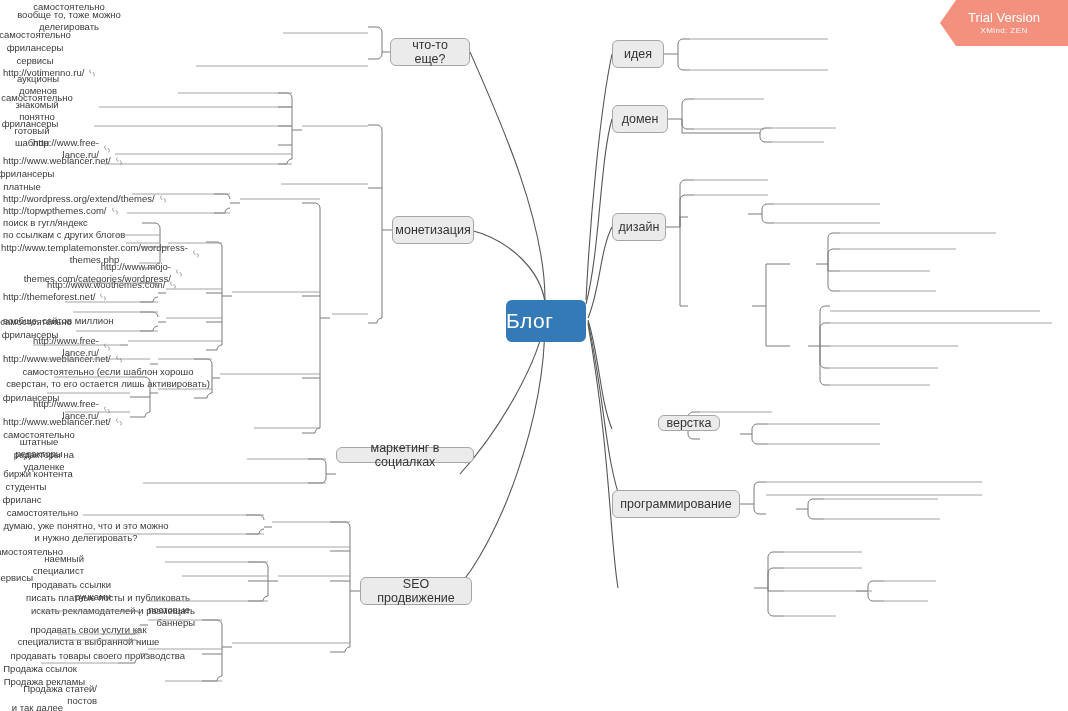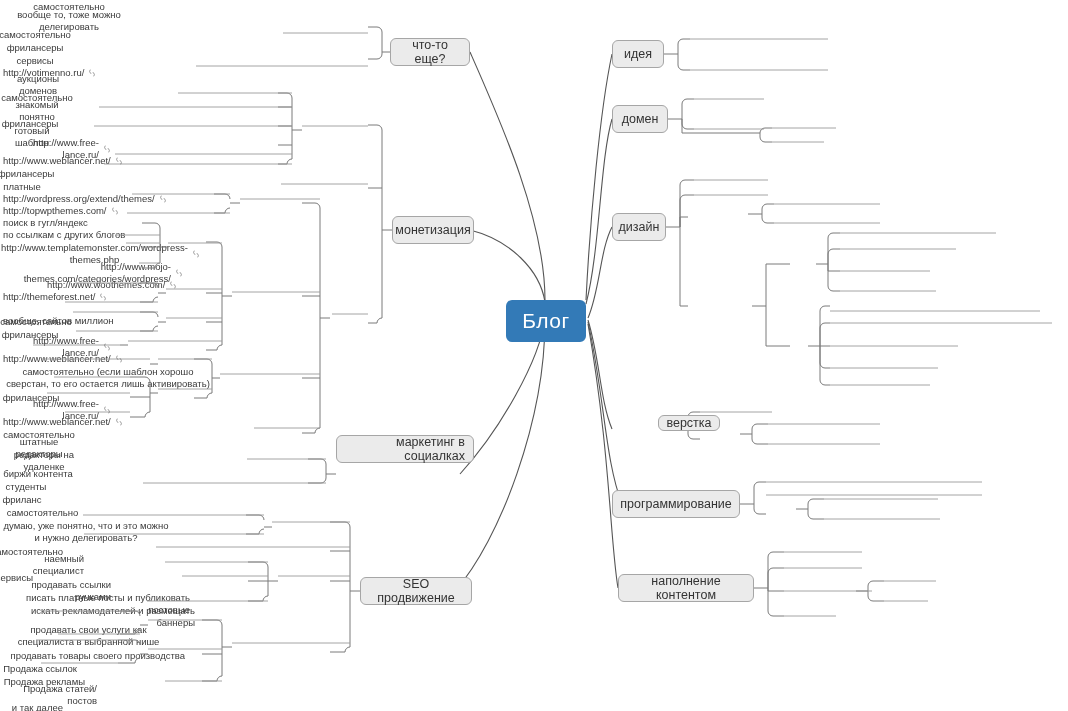--- a/index.html
+++ b/index.html
@@ -8,21 +8,21 @@
     font-family:"Liberation Sans","DejaVu Sans",sans-serif;
     color:#3c3c3c;
   }
   #canvas{position:absolute;inset:0;width:1068px;height:711px;}
   svg.links{position:absolute;left:0;top:0;width:1068px;height:711px;pointer-events:none;}
 
   
   .node{position:absolute;box-sizing:border-box;}
   .central{
     background:#337ab7;color:#ffffff;border-radius:6px;
-    font-size:21px;display:flex;align-items:center;justify-content:center;
+    font-size:21px;display:flex;align-items:center;justify-content:flex-start;
     letter-spacing:.5px;
   }
   .main{
     background:#ebebeb;border:1px solid #a6a6a6;border-radius:6px;color:#333333;
     font-size:12.5px;display:flex;align-items:center;justify-content:center;
     text-align:center;padding:0 8px;
   }
   .sub{
     font-size:9.5px;color:#3a3a3a;line-height:1.25;
     display:flex;align-items:center;padding:1px 3px;box-sizing:border-box;
@@ -511,23 +511,20 @@
   <div class="sub left" style="left:824px;top:509px;width:118px;height:12px;">
     <span class="txt">http://www.weblancer.net/</span>
     <span class="linkico">
         <svg viewBox="0 0 12 12">
           <path d="M4,2 a3,3 0 0 0 0,4 l1,1" fill="none" stroke="#555" stroke-width="1.1"></path>
           <path d="M8,10 a3,3 0 0 0 0,-4 l-1,-1" fill="none" stroke="#555" stroke-width="1.1"></path>
         </svg>
       </span>
   </div>
 
-  <div class="node main" style="left:618px;top:574px;width:136px;height:28px;">
-    <span>наполнение контентом</span>
-  </div>
   <div class="sub ctr" style="left:784px;top:539px;width:78px;height:13px;">
     <span class="txt">самостоятельно</span>
   </div>
   <div class="sub ctr" style="left:784px;top:555px;width:78px;height:13px;">
     <span class="txt">штатные редакторы</span>
   </div>
   <div class="sub ctr" style="left:784px;top:578px;width:88px;height:13px;">
     <span class="txt">редакторы на удаленке</span>
   </div>
   <div class="sub ctr" style="left:784px;top:603px;width:76px;height:13px;">
@@ -583,22 +580,26 @@
   <div class="sub right" style="left:232px;top:280px;width:88px;height:13px;">
     <span class="txt">Продажа рекламы</span>
   </div>
   <div class="sub right" style="left:220px;top:362px;width:100px;height:13px;">
     <span class="txt">Продажа статей/постов</span>
   </div>
   <div class="sub right" style="left:254px;top:416px;width:66px;height:13px;">
     <span class="txt">и так далее</span>
   </div>
 
-  <div class="node main" style="left:336px;top:435px;width:138px;height:28px;text-align:right;">
+  <div class="node main" style="left:336px;top:447px;width:138px;height:16px;">
     <span>маркетинг в социалках</span>
   </div>
 
   <div class="node main" style="left:360px;top:577px;width:112px;height:28px;">
     <span>SEO продвижение</span>
   </div>
 
+  <div id="trial">
+    <div class="t1">Trial Version</div>
+    <div class="t2">XMind: ZEN</div>
+  </div>
 
 </div>
 
 </body></html>

